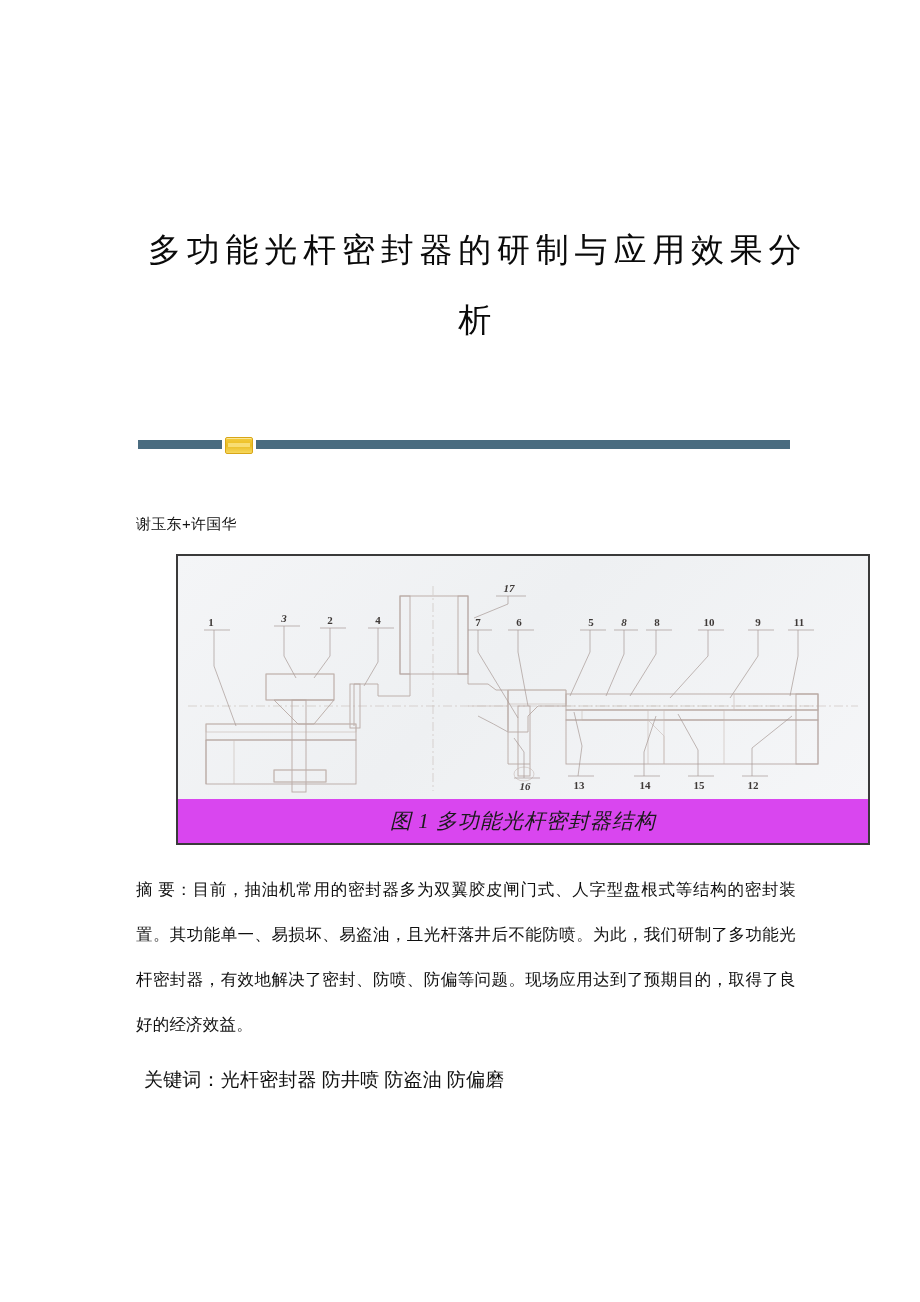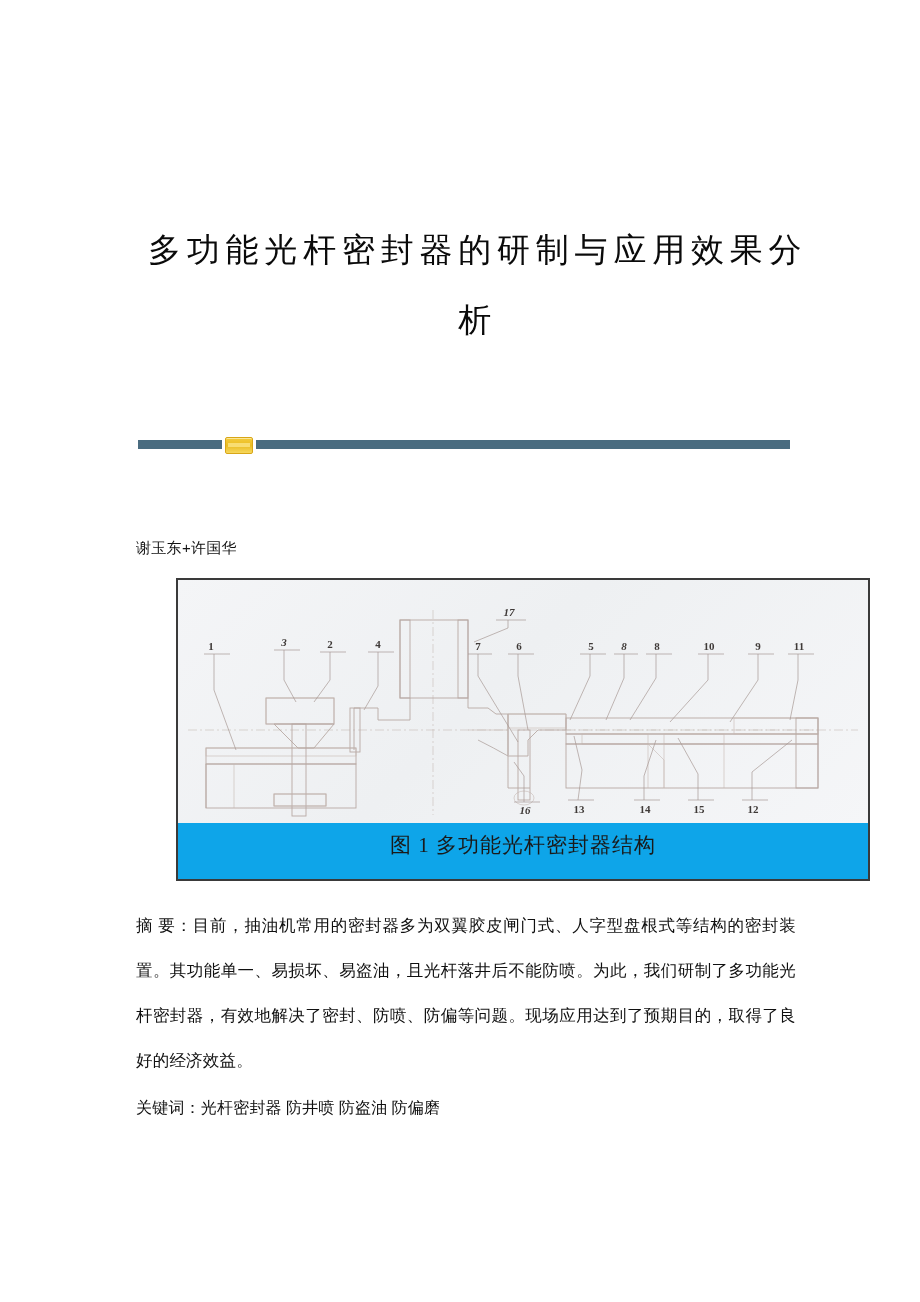--- a/index.html
+++ b/index.html
@@ -84,21 +84,21 @@
     content: "";
     position: absolute;
     left: 2px; right: 2px; top: 5px;
     height: 4px;
     background: #f8dd72;
   }
 
   
   .author-line {
     margin: 0;
-    padding-top: 87px;
+    padding-top: 63px;
     font-size: 15px;
     line-height: 22px;
     font-family: "Liberation Sans", "DejaVu Sans", sans-serif;
     letter-spacing: 0.3px;
     color: #111;
   }
 
   
   .figure-block {
     margin-top: 19px;
@@ -114,44 +114,45 @@
     height: 243px;
     background: linear-gradient(135deg, #f4f5f7 0%, #eef0f2 45%, #f5f6f8 100%);
     overflow: hidden;
   }
   .figure-canvas svg { display: block; }
 
   .figure-caption {
     text-align: center;
     font-size: 21px;
     line-height: 44px;
-    padding-bottom: 12px;
+    padding-bottom: 0;
     font-family: "Liberation Serif", "DejaVu Serif", serif;
     color: #1a1a1a;
-    background: #0ea5e9;
+    background: #d946ef;
     letter-spacing: 1px;
+    font-style: italic;
   }
 
   
   .abstract {
     margin: 0;
     padding-top: 22px;
     width: 660px;
     font-size: 16.5px;
     line-height: 45px;
     text-align: justify;
     font-family: "Liberation Serif", "DejaVu Serif", serif;
     color: #101010;
     letter-spacing: 0.2px;
   }
   .keywords {
-    margin: 0;
+    margin: 8px;
     padding-top: 2px;
     width: 660px;
-    font-size: 16px;
+    font-size: 19px;
     line-height: 45px;
     font-family: "Liberation Serif", "DejaVu Serif", serif;
     color: #101010;
     letter-spacing: 0.2px;
   }
 
   .callout-num {
     font-family: "Liberation Serif", "DejaVu Serif", serif;
     font-size: 11px;
     font-weight: 700;

